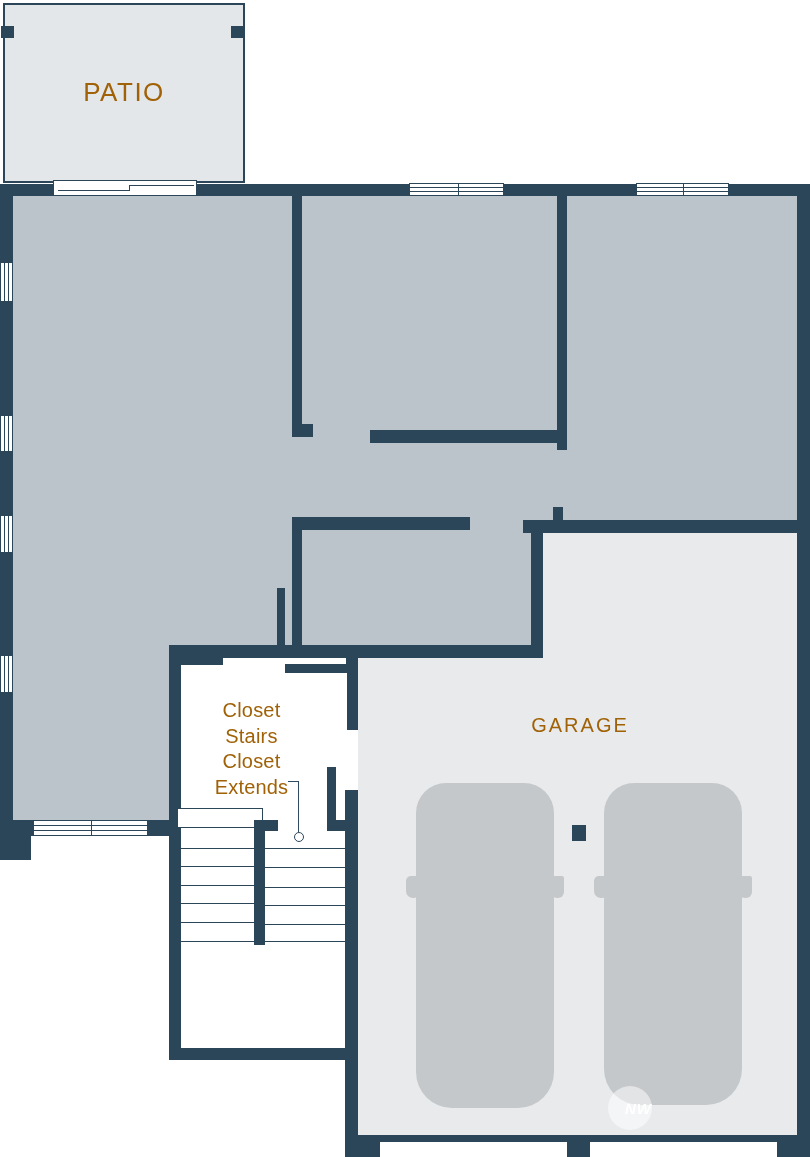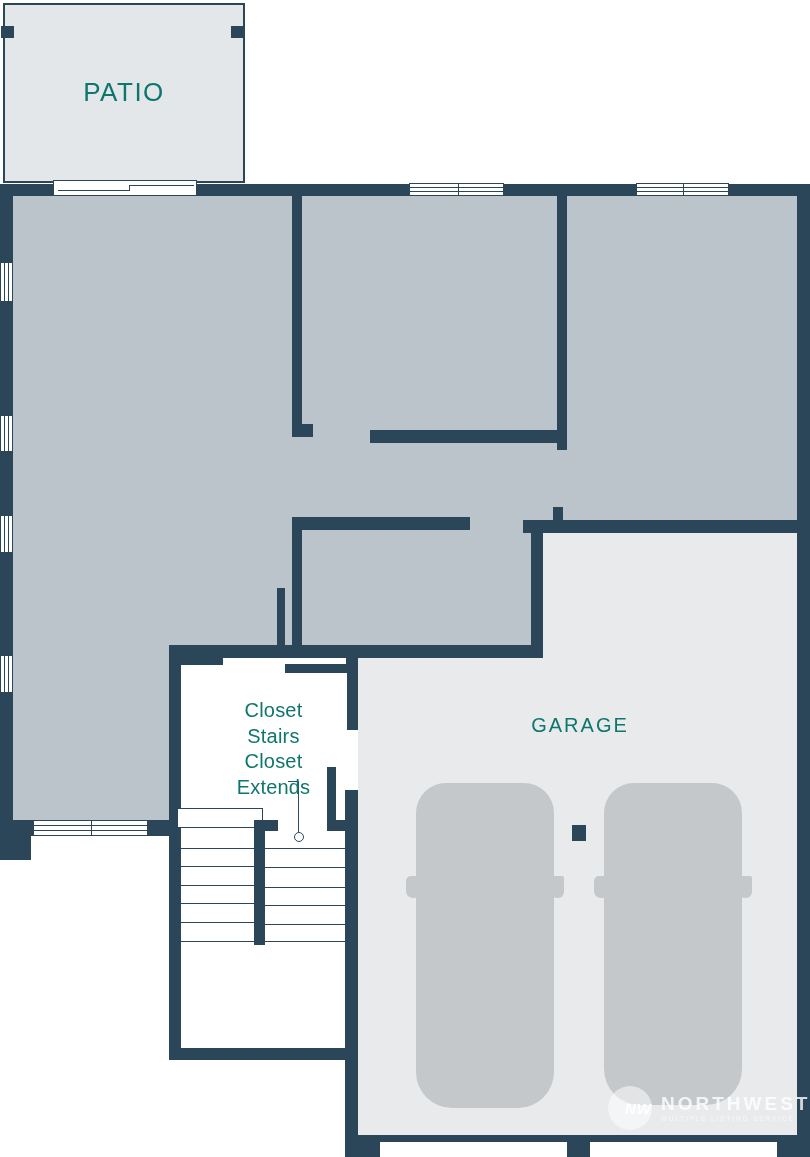--- a/index.html
+++ b/index.html
@@ -26,21 +26,21 @@
   
   .tread { position:absolute; height:1px; background:#2c4659; }
   .tread-box { position:absolute; background:#ffffff; border:1px solid #2c4659; }
   .knob { position:absolute; width:10px; height:10px; border:1.5px solid #2c4659; border-radius:50%; background:#ffffff; }
 
   
   .car { position:absolute; background:#c5c8ca; border-radius:30px 30px 36px 36px; }
   .mirror { position:absolute; width:14px; height:22px; background:#c5c8ca; border-radius:5px 2px 6px 7px; }
 
   
-  .room-label { position:absolute; color:#0f766e; text-align:center; }
+  .room-label { position:absolute; color:#a16207; text-align:center; }
   .lbl-patio    { font-size:26px; letter-spacing:1.5px; }
   .lbl-basement { font-size:27px; letter-spacing:1px; line-height:33px; }
   .lbl-garage   { font-size:20px; letter-spacing:2px; }
   .lbl-closet   { font-size:20px; line-height:25.5px; letter-spacing:0.2px; }
 
   
   .watermark { position:absolute; left:608px; top:1086px; display:flex; align-items:center; gap:9px; }
   .wm-circle { width:44px; height:44px; border-radius:50%; background:rgba(255,255,255,0.5);
                display:flex; align-items:center; justify-content:flex-end;
                color:rgba(255,255,255,0.95); font-weight:bold; font-style:italic; font-size:15px; letter-spacing:1px; }
@@ -155,30 +155,26 @@
     <span>PATIO</span>
   </div>
 
   <div class="room-label lbl-basement" style="left:30px; top:372px; width:245px;">
   </div>
 
   <div class="room-label lbl-garage" style="left:468px; top:714px; width:224px;">
     <span>GARAGE</span>
   </div>
 
-  <div class="room-label lbl-closet" style="left:206px; top:698px; width:135px;">
+  <div class="room-label lbl-closet" style="left:184px; top:698px; width:135px;">
     <div>Closet</div>
     <div>Stairs</div>
     <div>Closet</div>
     <div>Extends</div>
   </div>
 
   <div class="watermark">
     <div class="wm-circle">
       <span>NW</span>
     </div>
-    <div class="wm-text">
-      <span class="wm-brand">NORTHWEST</span>
-      <span class="wm-sub">MULTIPLE LISTING SERVICE</span>
-    </div>
   </div>
 
 </div>
 
 </body></html>

